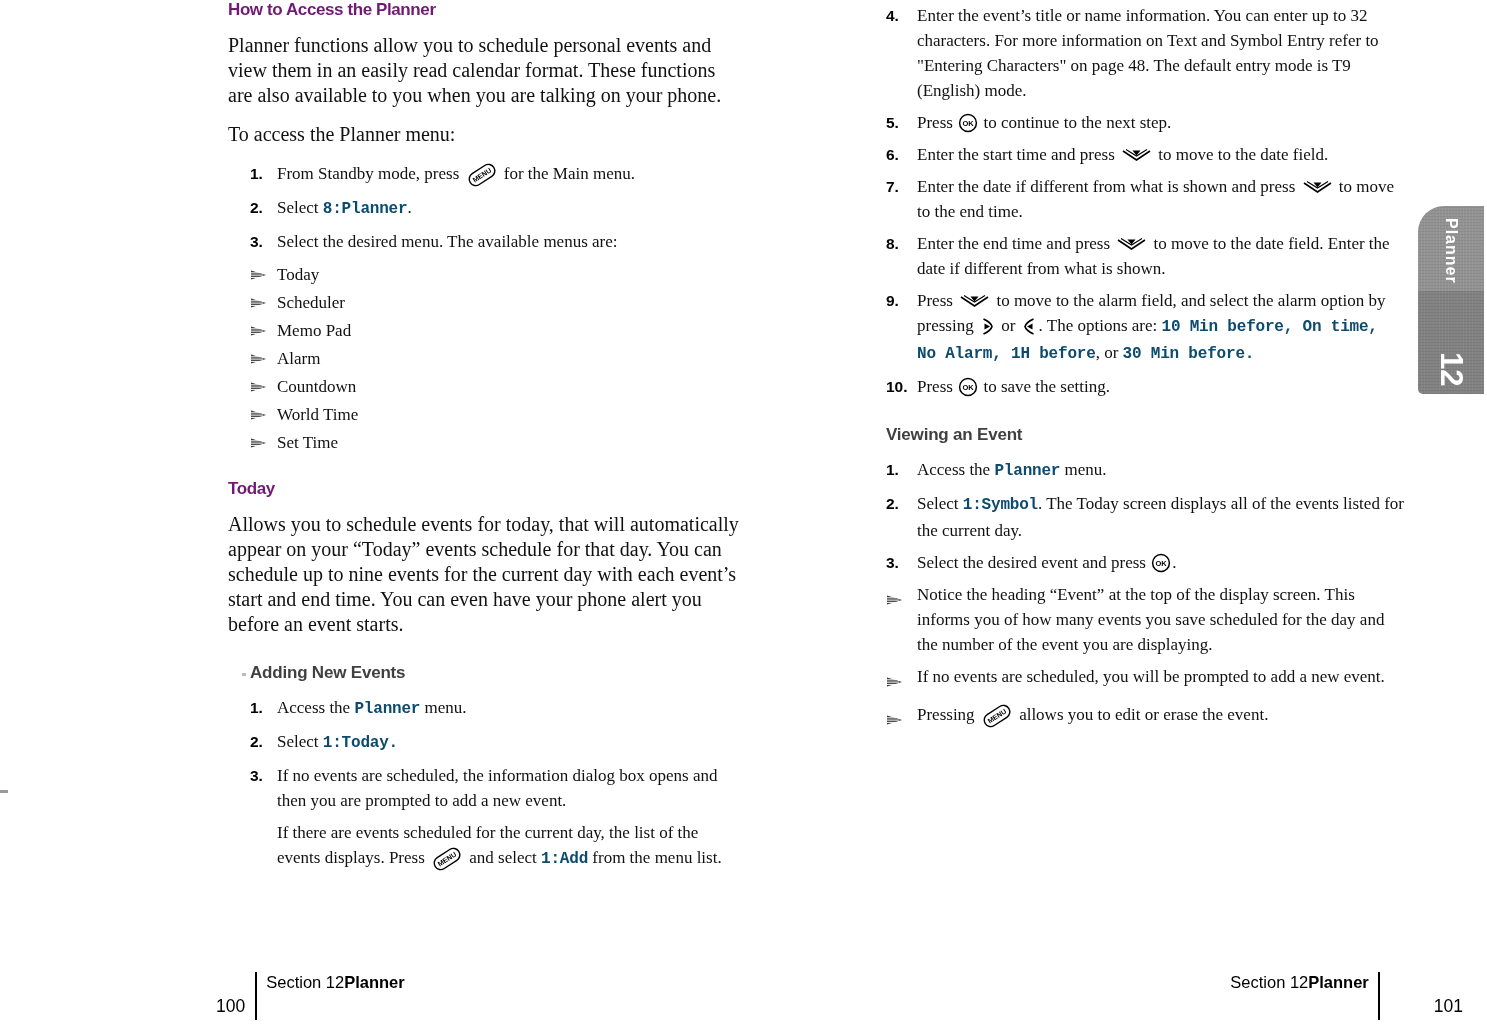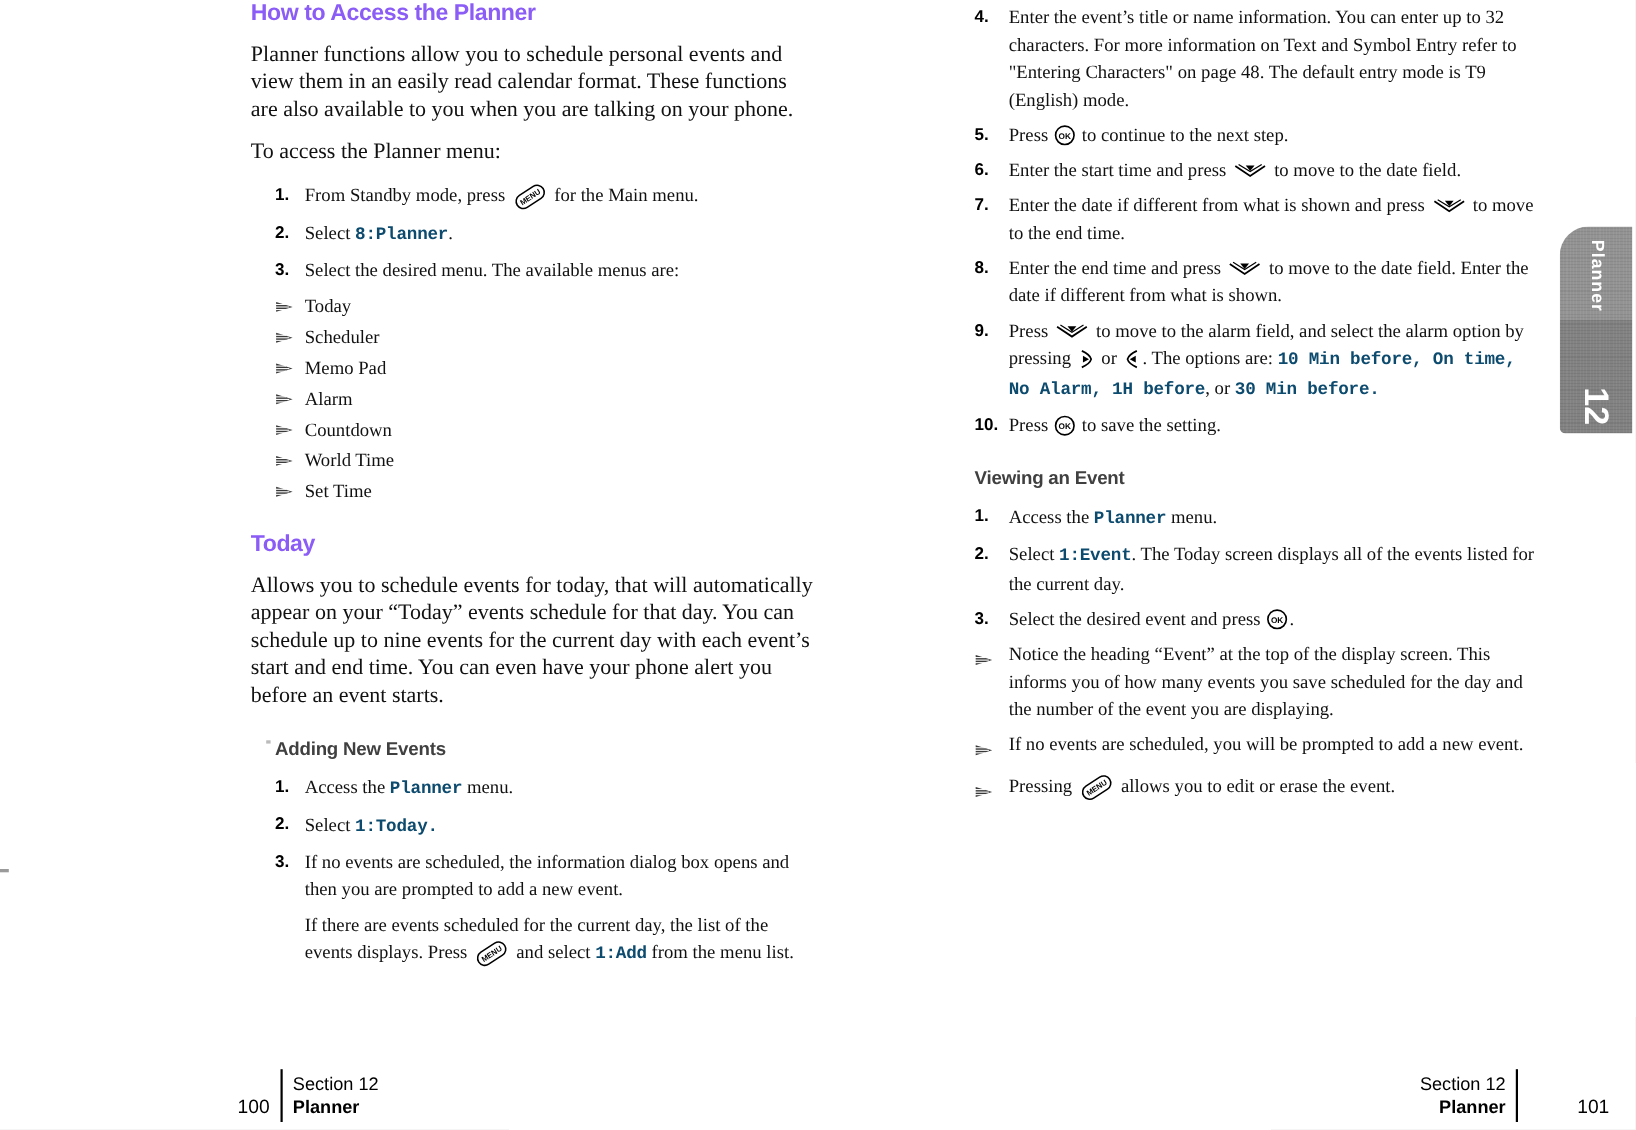--- a/index.html
+++ b/index.html
@@ -1,22 +1,22 @@
 <!DOCTYPE html>
 <html><head>
 <meta charset="utf-8">
 <style>
   html,body{margin:0;padding:0;background:#e8e8e8;}
   .page{position:relative;width:1487px;height:1027px;background:#ffffff;overflow:hidden;
         font-family:"Liberation Serif",serif;color:#111;}
   .col{position:absolute;top:0;}
   .col-left{left:228px;width:516px;}
   .col-right{left:886px;width:518px;}
-  h1{font-family:"Liberation Sans",sans-serif;font-weight:bold;font-size:21px;
-     letter-spacing:-0.4px;margin:0 0 13px 0;color:#8b5cf6;}
+  h1{font-family:"Liberation Sans",sans-serif;font-weight:bold;font-size:17px;
+     letter-spacing:-0.4px;margin:0 0 13px 0;color:#701a75;}
   h2{font-family:"Liberation Sans",sans-serif;font-weight:bold;font-size:17px;
      letter-spacing:-0.2px;margin:26px 0 12px 0;color:#404040;}
   .indent{margin-left:22px;}
   p.body{font-size:20px;line-height:25px;margin:0 0 14px 0;}
   .step{display:flex;margin:0 0 7px 0;font-size:17px;line-height:25px;}
   .step .num{flex:0 0 27px;font-family:"Liberation Sans",sans-serif;font-weight:bold;
      font-size:15.5px;line-height:25px;color:#000;}
   .col-right .step .num{flex:0 0 31px;}
   .step .txt{flex:1;}
   .b{font-family:Liberation Mono, monospace;font-weight:bold;font-size:16px;
@@ -45,21 +45,21 @@
   .tab-num{writing-mode:vertical-rl;color:#fff;font-family:"Liberation Sans",sans-serif;
      font-weight:bold;font-size:31px;}
   
   .footer{position:absolute;top:972px;display:flex;align-items:stretch;height:48px;
      font-family:"Liberation Sans",sans-serif;color:#000;}
   .footer-left{left:172px;}
   .footer-right{right:24px;}
   .footer .rule{width:2px;background:#000;}
   .footer .pagenum{font-weight:normal;font-size:17.5px;align-self:flex-end;padding:0 10px 3px 0;margin-left:44px;}
   .footer-right .pagenum{padding:0 0 3px 10px;}
-  .footer .sec{display:flex;flex-direction:column;justify-content:flex-end;font-size:16.5px;
+  .footer .sec{display:flex;flex-direction:row;justify-content:flex-end;font-size:16.5px;
      line-height:21px;padding:0 9px 2px 9px;}
   .footer-right .sec{text-align:right;}
   .footer .sname{font-weight:bold;}
   .artifact{position:absolute;background:#9a9a9a;}
 </style>
 </head>
 <body>
 
 <div class="page">
 
@@ -247,21 +247,21 @@
     </div>
 
     <div>
       <h2>Viewing an Event</h2>
       <div class="step">
         <span class="num">1.</span>
         <span class="txt">Access the <span class="b">Planner</span> menu.</span>
       </div>
       <div class="step">
         <span class="num">2.</span>
-        <span class="txt">Select <span class="b">1:Event</span>. The Today screen displays all of the events listed for the current day.</span>
+        <span class="txt">Select <span class="b">1:Symbol</span>. The Today screen displays all of the events listed for the current day.</span>
       </div>
       <div class="step">
         <span class="num">3.</span>
         <span class="txt">Select the desired event and press <span class="key-icon key-ok"><svg width="20" height="20" viewBox="0 0 20 20">
                 <circle cx="10" cy="10" r="8.4" fill="#fff" stroke="#000" stroke-width="1.5"></circle>
                 <text x="10" y="13" text-anchor="middle" font-family="Liberation Sans, sans-serif" font-size="7.5" font-weight="bold" fill="#000">OK</text>
               </svg></span>.</span>
       </div>
       <div class="note-item">
         <span class="bullet"><svg width="17" height="12" viewBox="0 0 17 12">

